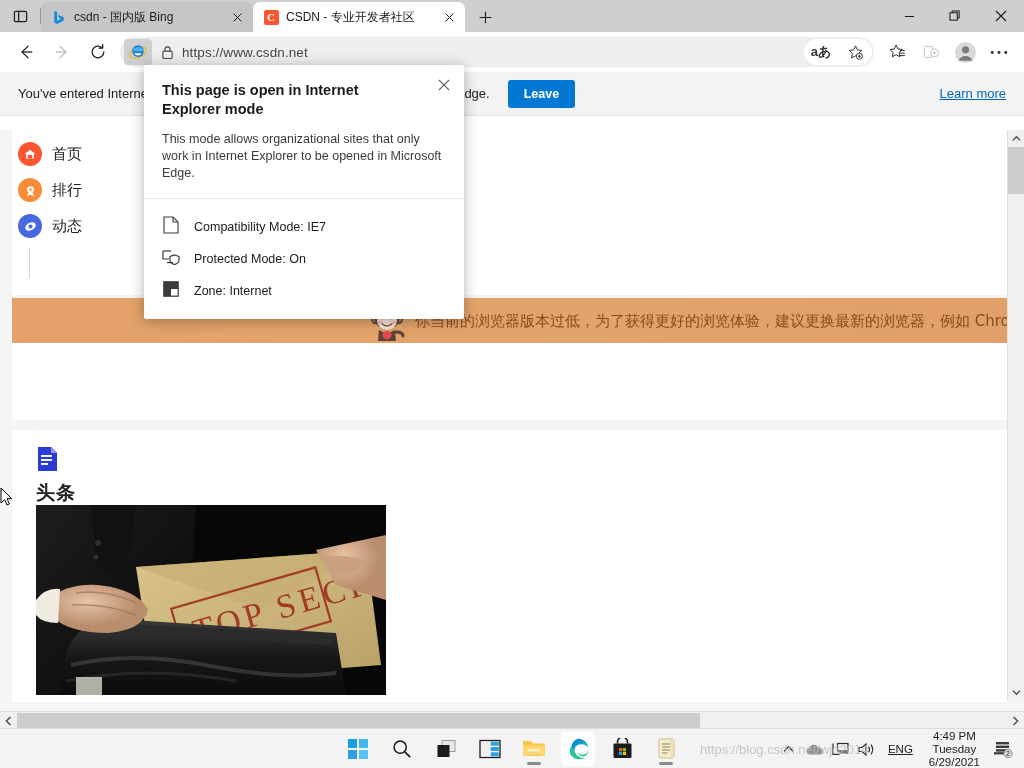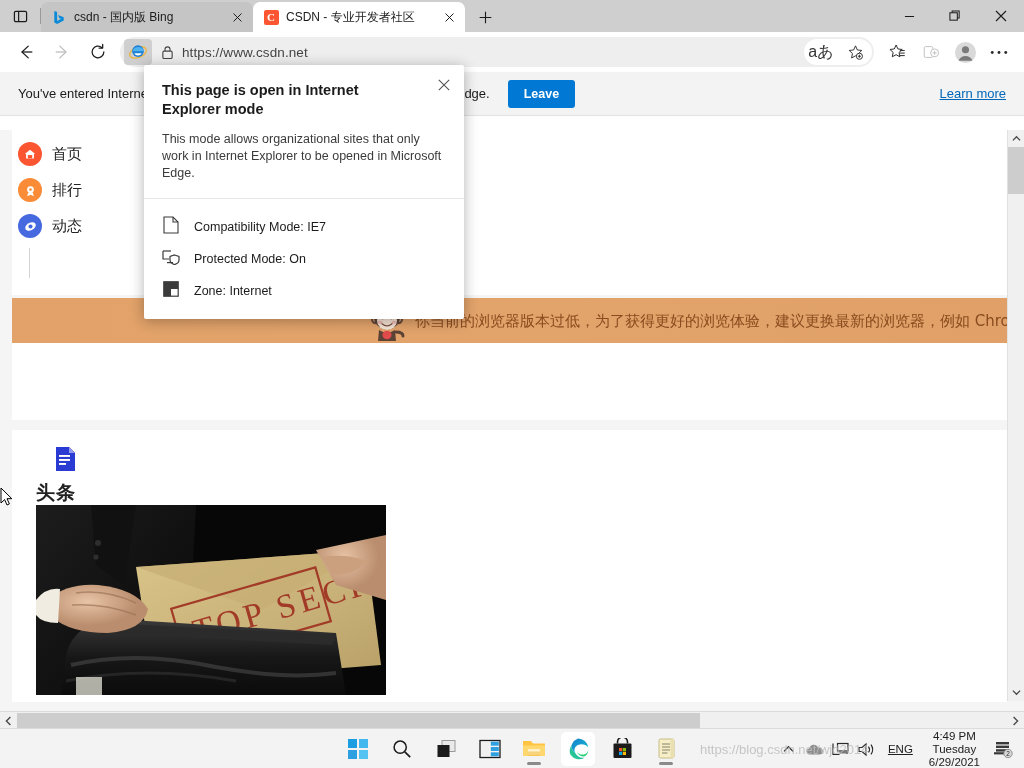--- a/index.html
+++ b/index.html
@@ -110,21 +110,21 @@
   .ie-popup-div { height:1px; background:#e6e6e6; margin:16px 0 10px 0; }
   .ie-row { display:flex; align-items:flex-end; padding:7px 18px; gap:14px; }
   .ie-row-icon { width:18px; height:18px; flex:0 0 18px; display:flex; align-items:center; justify-content:center; }
   .ie-row-text { font-size:12.5px; color:#1b1b1b; }
 
   
   .viewport {
     position:absolute; left:0; top:130px; width:1024px; height:598px;
     background:#f5f5f5; overflow:hidden;
   }
-  .page-canvas { position:absolute; left:0; top:0; width:1007px; height:572px; background:#f5f5f5;text-align:right; }
+  .page-canvas { position:absolute; left:0; top:0; width:1007px; height:572px; background:#f5f5f5; }
 
   .page-white-top {
     position:absolute; left:12px; top:0px; width:995px; height:165px; background:#ffffff;
   }
   .sidenav { position:absolute; left:6px; top:6px; width:120px; }
   .nav-item { display:flex; align-items:center; gap:10px; height:36px; cursor:pointer; }
   .nav-ico { width:24px; height:24px; border-radius:50%; flex:0 0 24px; display:flex; align-items:center; justify-content:center; }
   .nav-label { font-size:15px; color:#222; font-family:"DejaVu Sans", sans-serif; }
   .nav-tail { position:absolute; left:17px; top:118px; width:1px; height:30px; background:#d5d5d5; }
 
@@ -293,21 +293,21 @@
           </svg>
         </div>
         <div class="lock-btn">
           <svg width="13" height="15" viewBox="0 0 14 16">
             <rect x="2" y="6.5" width="10" height="8" rx="1.4" fill="none" stroke="#444" stroke-width="1.2"></rect>
             <path d="M4.3 6.5 L4.3 4.6 A2.7 2.7 0 0 1 9.7 4.6 L9.7 6.5" fill="none" stroke="#444" stroke-width="1.2"></path>
           </svg>
         </div>
         <span class="url-text">https://www.csdn.net</span>
         <div class="omnibox-right">
-          <div class="ob-icon" style="font-size:16px;color:#333;">aあ</div>
+          <div class="ob-icon" style="font-size:13px;color:#333;font-weight:bold;">aあ</div>
           <div class="ob-icon">
             <svg width="17" height="17" viewBox="0 0 20 20">
               <path d="M10 2.2 L12.2 7 L17.4 7.6 L13.6 11.2 L14.6 16.4 L10 13.9 L5.4 16.4 L6.4 11.2 L2.6 7.6 L7.8 7 Z" fill="none" stroke="#2b2b2b" stroke-width="1.1"></path>
               <circle cx="14.6" cy="14.4" r="3.6" fill="#fff" stroke="#2b2b2b" stroke-width="1.1"></circle>
               <path d="M14.6 12.6 L14.6 16.2 M12.8 14.4 L16.4 14.4" stroke="#2b2b2b" stroke-width="1.1"></path>
             </svg>
           </div>
         </div>
       </div>
 

